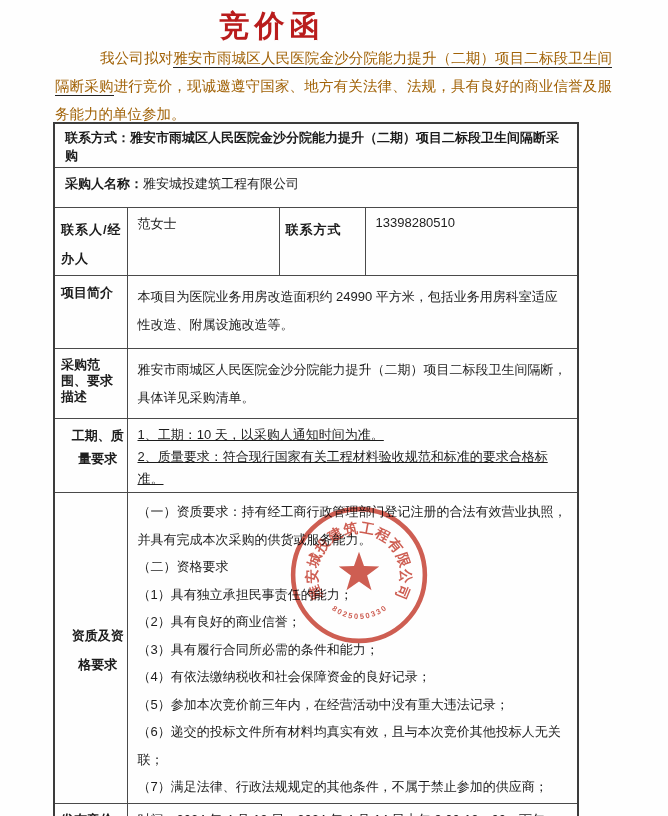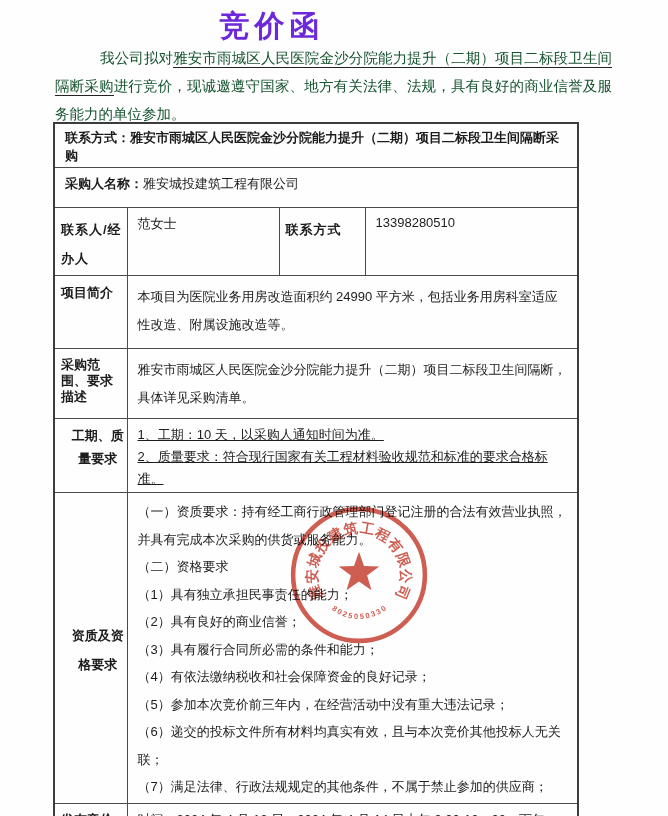--- a/index.html
+++ b/index.html
@@ -9,27 +9,27 @@
     background:#fefefe;
     overflow:hidden;
     font-family:"Liberation Sans","DejaVu Sans",sans-serif;
     color:#1b1b1b;
   }
   
   .doc-title{
     position:absolute;top:6px;left:0;width:544px;
     margin:0;text-align:center;
     font-family:"Liberation Serif","DejaVu Serif",serif;
-    font-size:30px;font-weight:700;letter-spacing:5px;color:#6d28d9;
+    font-size:30px;font-weight:700;letter-spacing:5px;color:#b91c1c;
   }
   
   .intro{
     position:absolute;top:44px;left:55px;width:557px;
     margin:0;font-size:14.5px;line-height:28px;
-    text-align:justify;text-indent:45px;color:#14532d;
+    text-align:justify;text-indent:45px;color:#a16207;
   }
   .intro .u{border-bottom:1px solid #222;padding-bottom:1px;}
   
   .tbl{
     position:absolute;top:122px;left:53px;
     width:524px;border-collapse:collapse;table-layout:fixed;
     border:2px solid #3c3c3c;
     font-size:13px;color:#1c1c1c;
   }
   .tbl td{border:1px solid #4a4a4a;vertical-align:top;overflow:hidden;}

